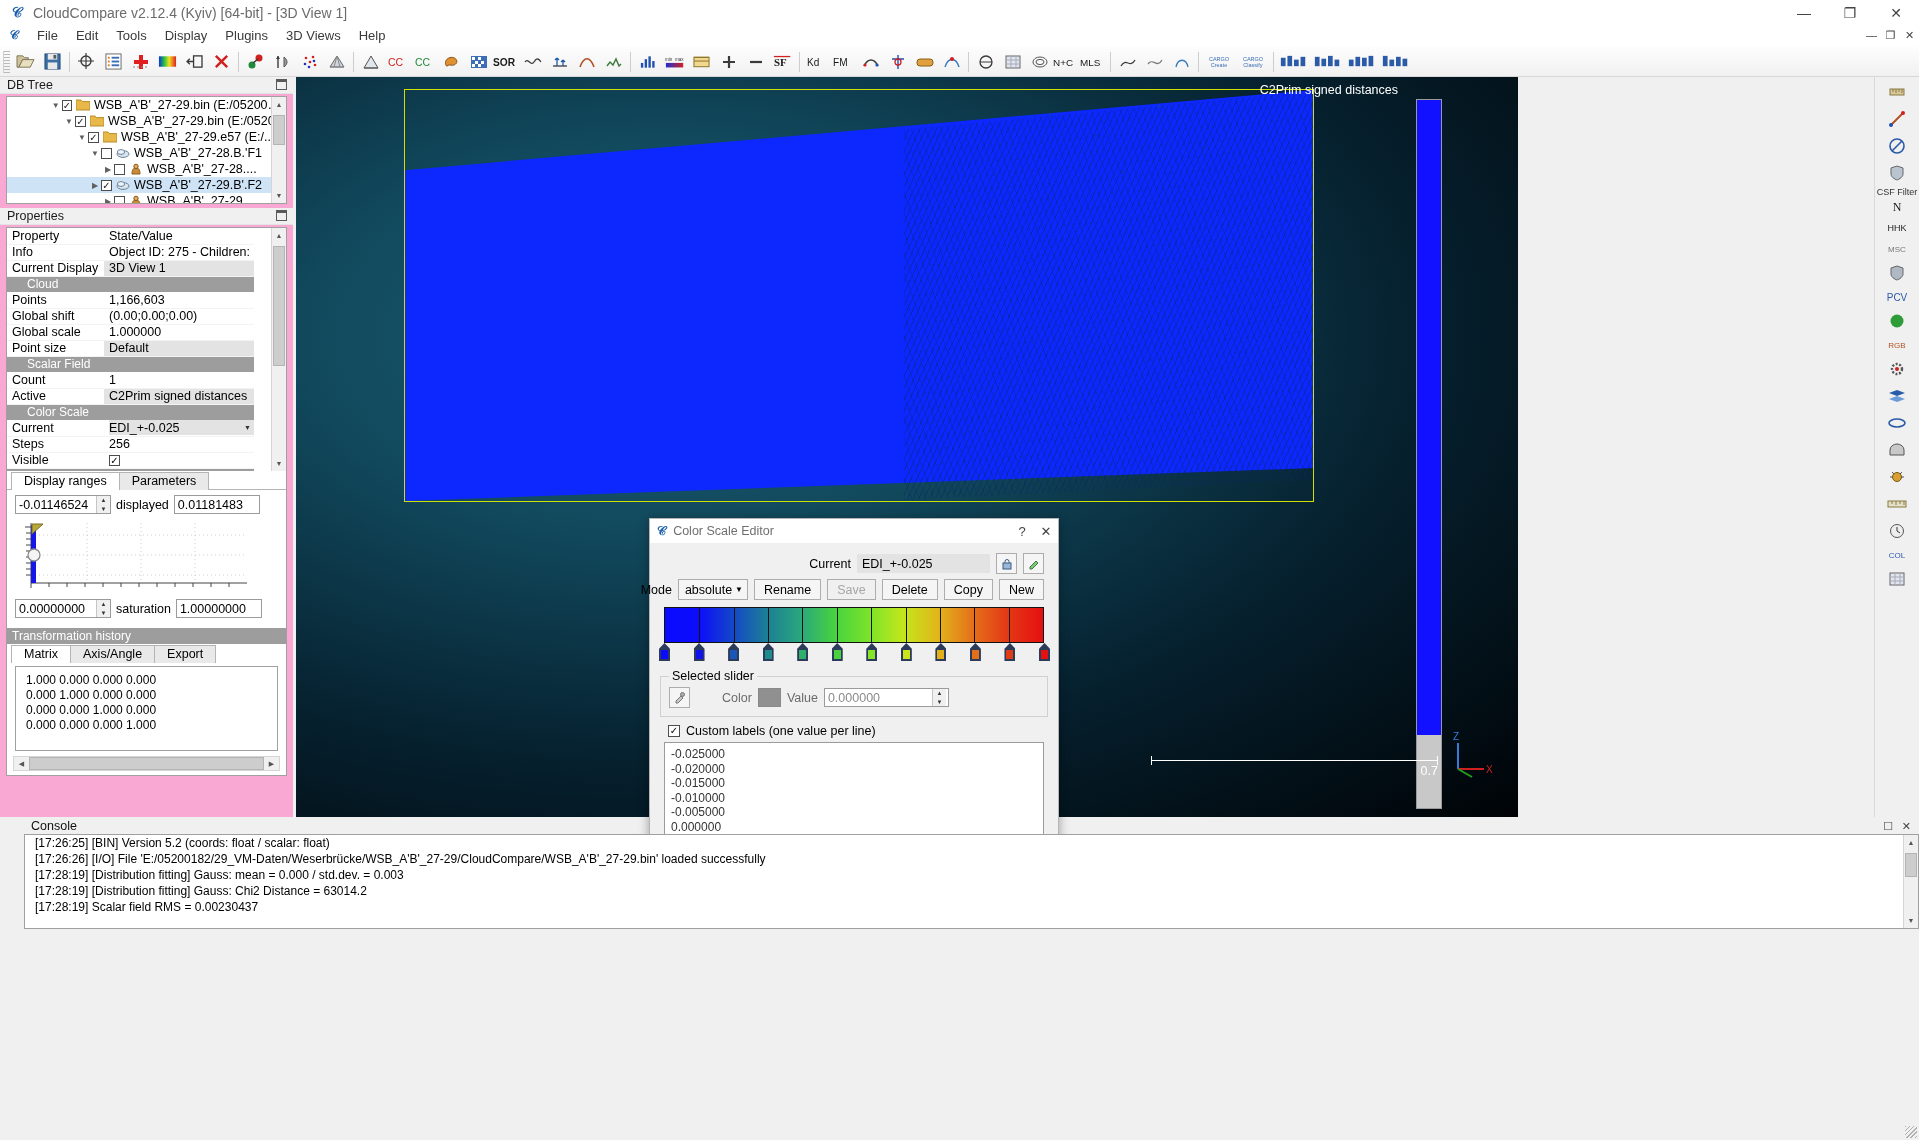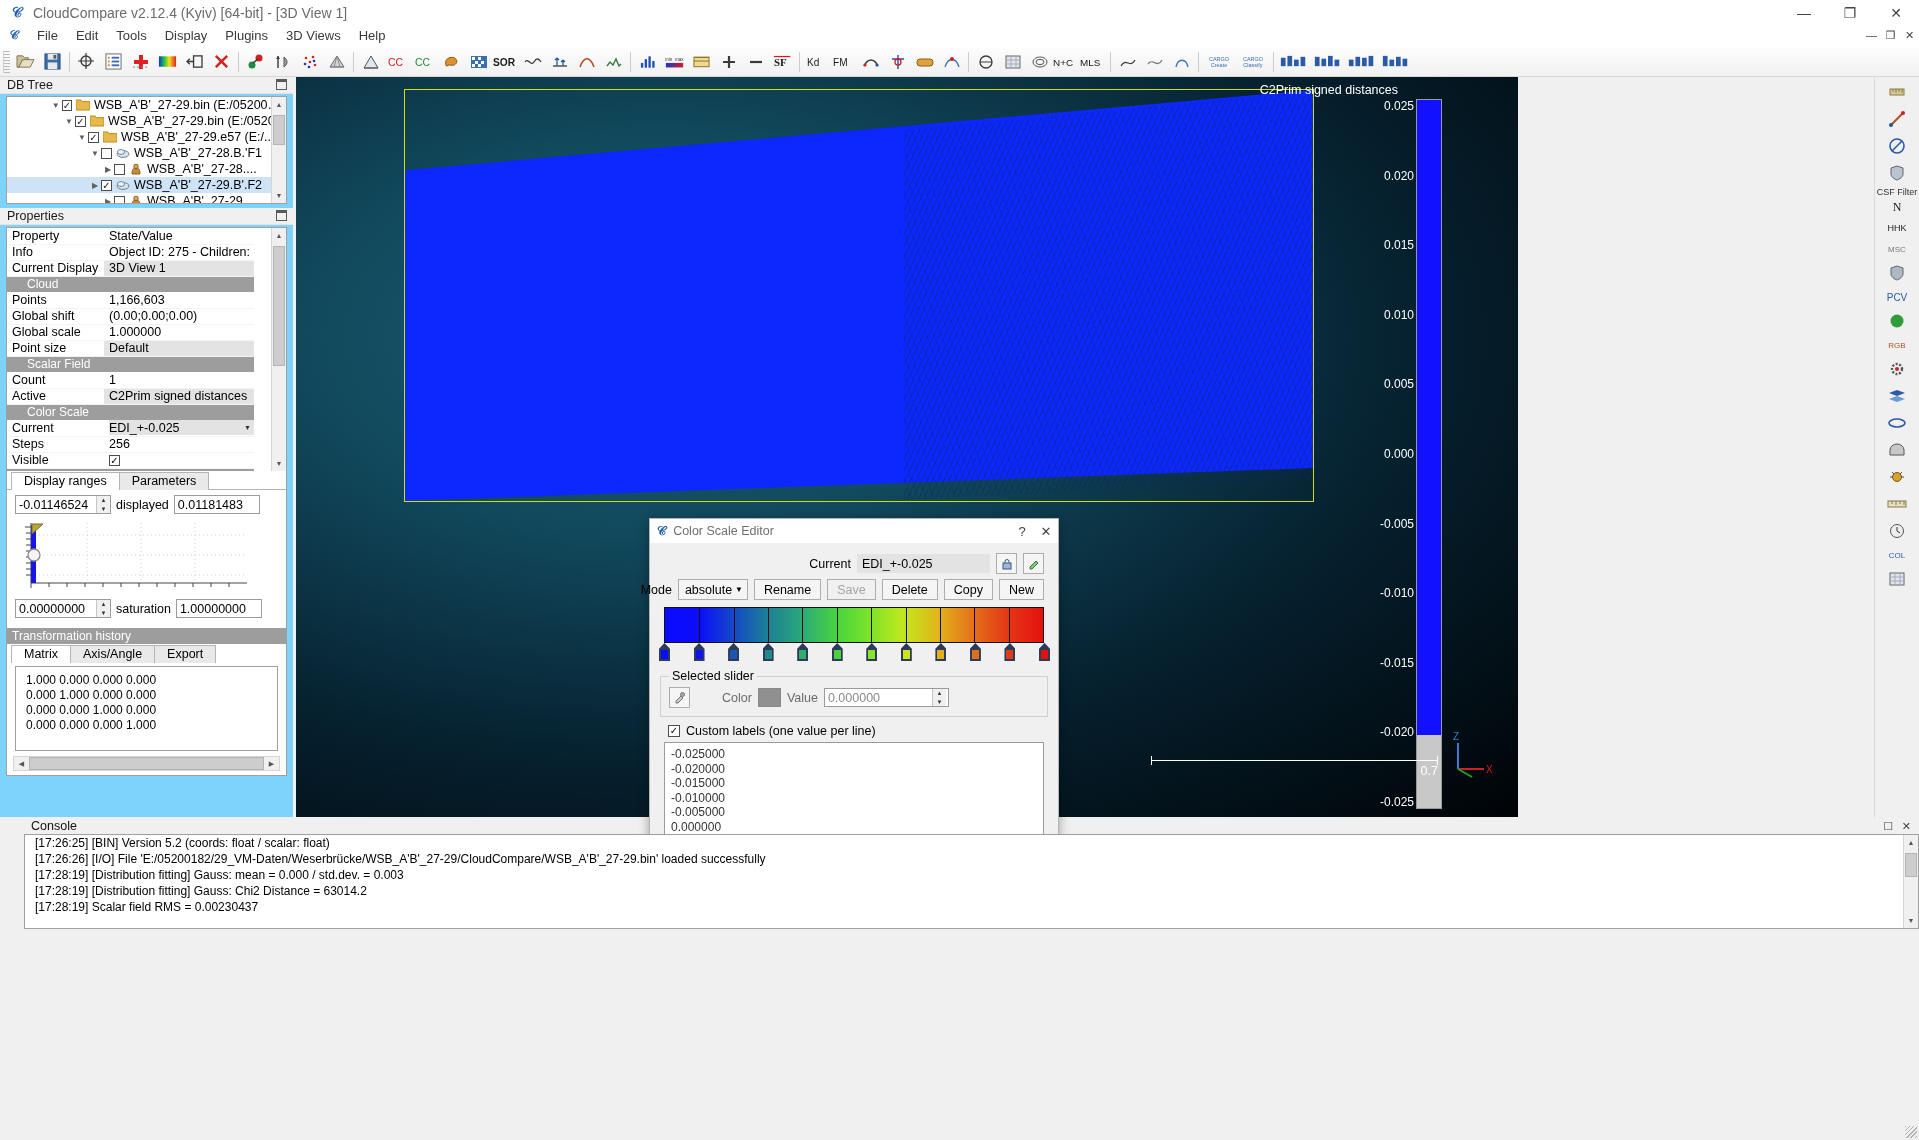--- a/index.html
+++ b/index.html
@@ -70,21 +70,21 @@
   .tb-btn {
     width:27px; height:26px; margin:0 0px;
     display:flex; align-items:center; justify-content:center;
     font-size:14px; color:#2b4f7a;
   }
   .tb-sep { width:1px; height:20px; background:#cdcdcd; margin:0 3px; }
 
   
   #leftdock {
     position:absolute; left:0; top:77px; width:293px; height:740px;
-    background:#7dd3fc;
+    background:#f9a8d4;
   }
   .dock-title {
     height:17px; background:#f0f0f0; display:flex; align-items:center;
     font-size:12.5px; color:#1a1a1a; padding-left:7px;
     border-bottom:1px solid #e3e3e3;
     position:relative;
   }
   .dock-title .float-ico {
     position:absolute; right:6px; top:2px; width:11px;height:11px;
     border:1px solid #5a5a5a; border-top-width:3px;
@@ -1103,33 +1103,20 @@
       <div class="noise"></div>
       <div class="speckle"></div>
       <div class="frame"></div>
     </div>
 
     <div id="sf-title">C2Prim signed distances</div>
     <div id="sf-bar">
       <div class="grad"></div>
       <div class="tail"></div>
     </div>
-    <div id="sf-ticks">
-        <div style="top: 0px;">0.025</div>
-        <div style="top: 69.6px;">0.020</div>
-        <div style="top: 139.2px;">0.015</div>
-        <div style="top: 208.8px;">0.010</div>
-        <div style="top: 278.4px;">0.005</div>
-        <div style="top: 348px;">0.000</div>
-        <div style="top: 417.6px;">-0.005</div>
-        <div style="top: 487.2px;">-0.010</div>
-        <div style="top: 556.8px;">-0.015</div>
-        <div style="top: 626.4px;">-0.020</div>
-        <div style="top: 696px;">-0.025</div>
-      </div>
 
     <div id="scalebar">
       <div class="line"></div>
       <div class="lbl">0.7</div>
     </div>
 
     <div id="axiswidget">
       <svg width="48" height="48" viewBox="0 0 48 48">
         <line x1="10" y1="38" x2="10" y2="12" stroke="#3a7ad8" stroke-width="2"></line>
         <line x1="10" y1="38" x2="36" y2="38" stroke="#d02020" stroke-width="2"></line>

